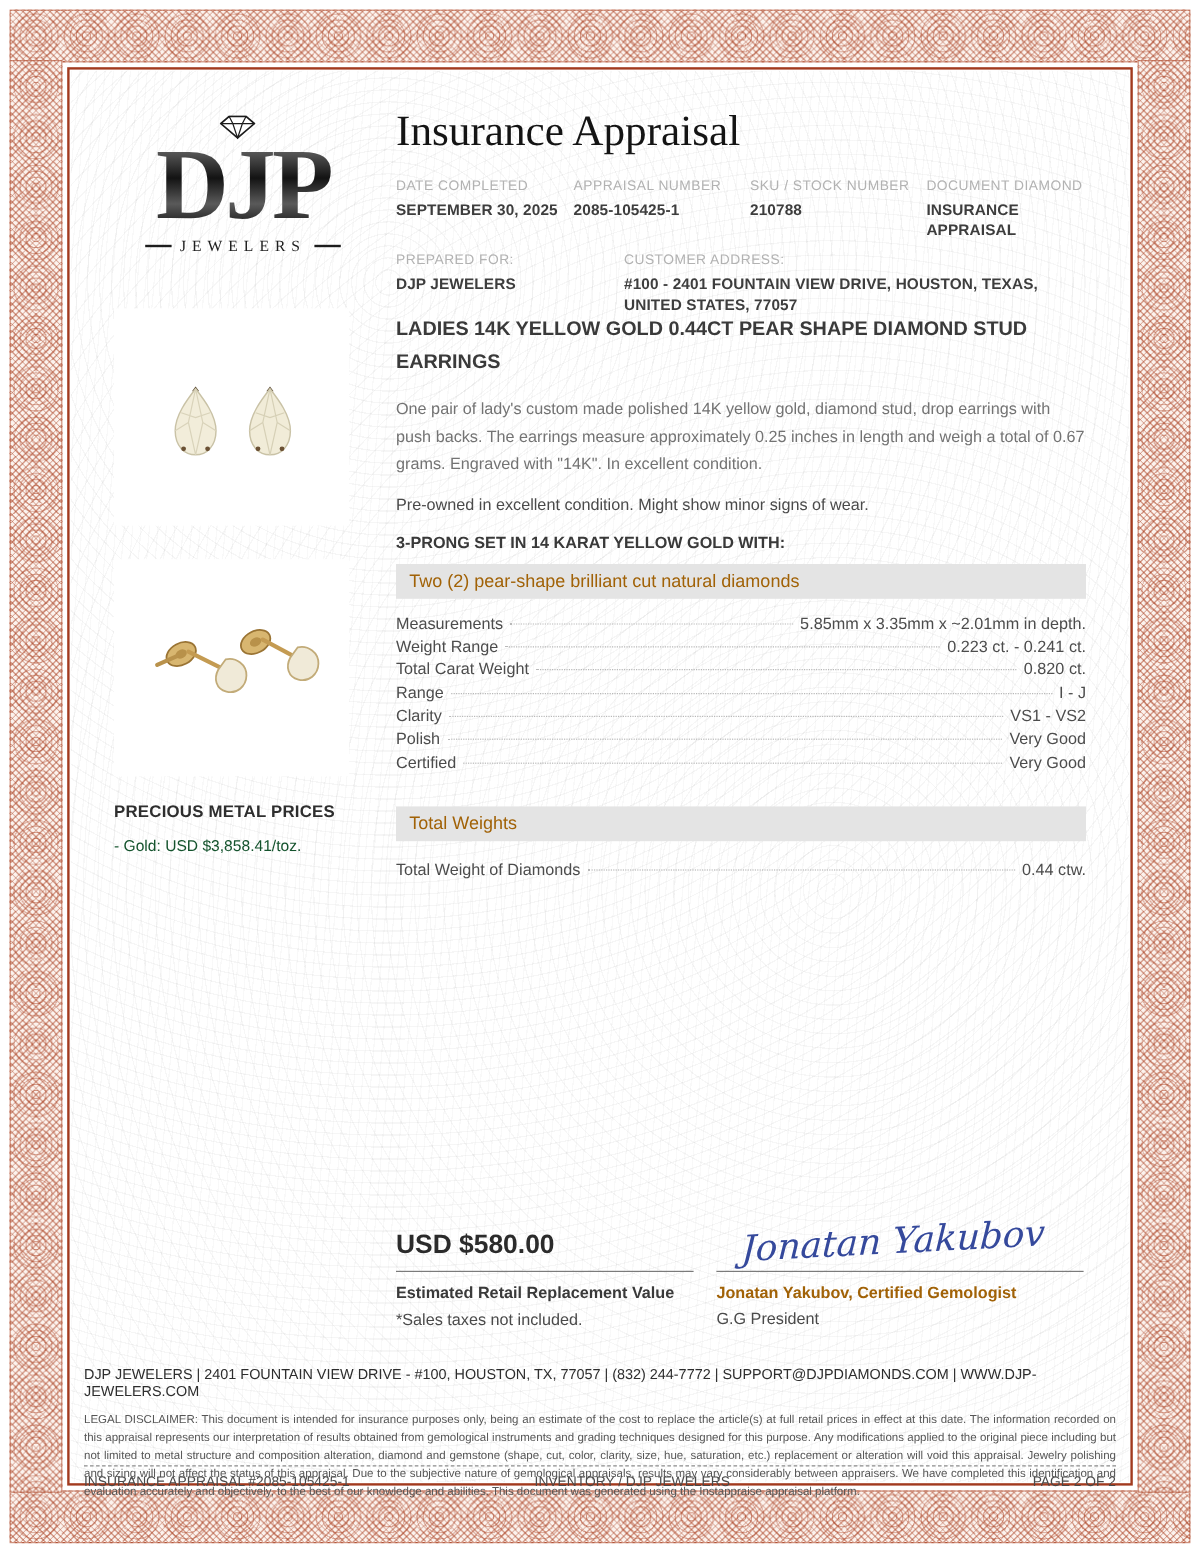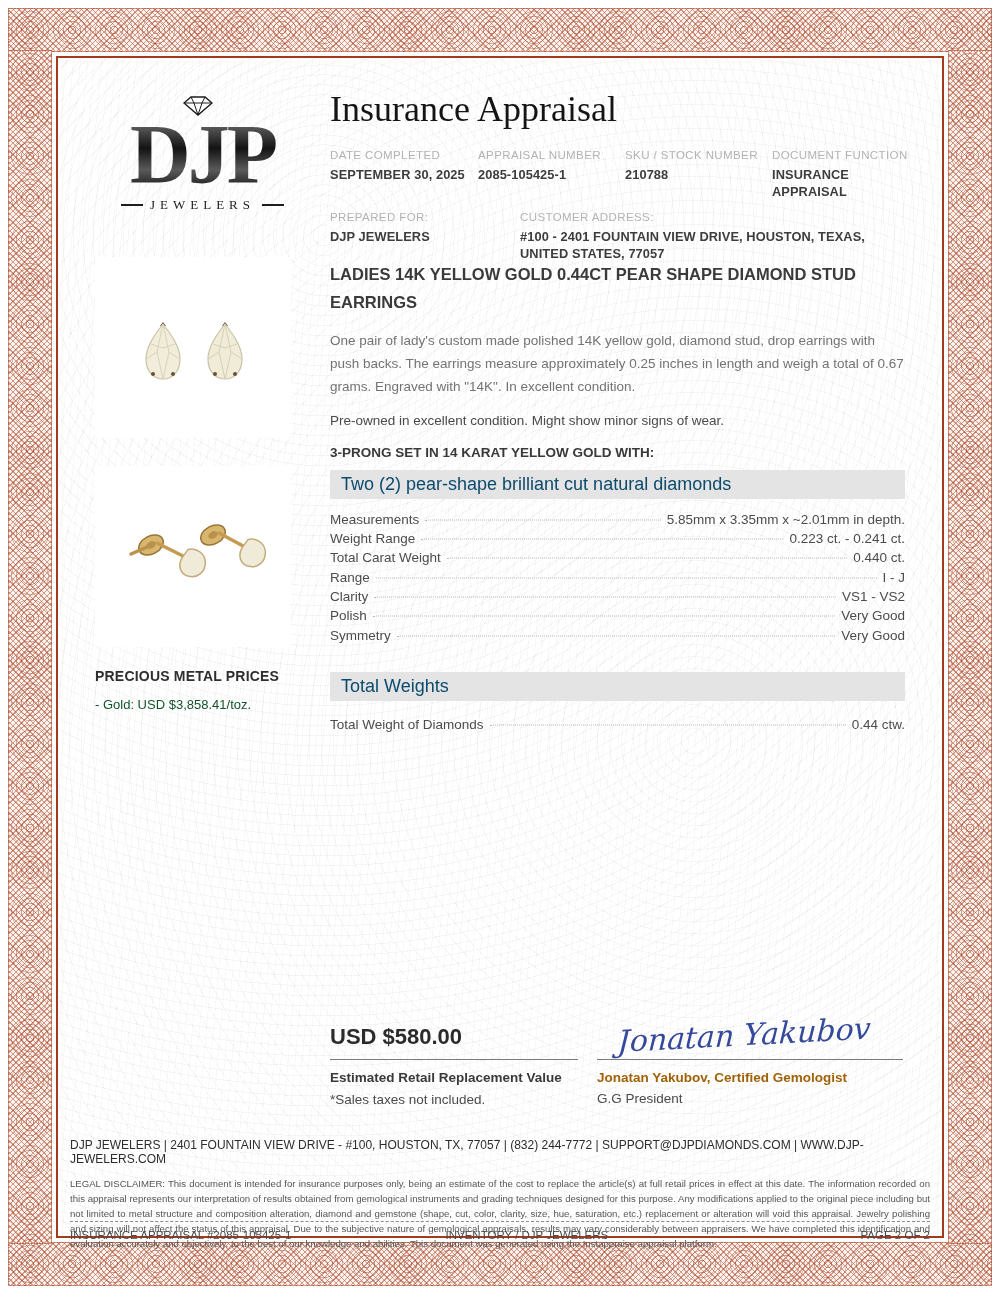--- a/index.html
+++ b/index.html
@@ -62,21 +62,21 @@
   .metal-title{font-size:14px;font-weight:700;color:#2e2e2e;letter-spacing:.2px;}
   .metal-line{margin-top:13px;font-size:13px;color:#14532d;}
 
   
   .main-col{position:absolute;left:330px;top:260px;width:575px;}
   .item-title{max-width:552px;font-size:16.5px;font-weight:700;color:#3a3a3a;line-height:1.72;}
   .desc{margin-top:12px;font-size:13.5px;color:#737373;line-height:1.73;}
   .note{margin-top:14px;font-size:13.5px;color:#4a4a4a;}
   .setting{margin-top:17px;font-size:13.5px;font-weight:700;color:#393939;}
   .gray-bar{margin-top:10px;height:29px;background:#e4e4e4;display:flex;align-items:center;
-    padding-left:11px;font-size:18px;color:#0c4a6e;}
+    padding-left:11px;font-size:15px;color:#a16207;}
   .specs{margin-top:11px;}
   .srow{display:flex;align-items:baseline;font-size:13.5px;color:#4c4c4c;line-height:19.3px;}
   .srow .dots{flex:1;border-bottom:1.6px dotted #b8b8b8;margin:0 6px;transform:translateY(-3.5px);}
   .srow .lbl,.srow .val{white-space:nowrap;}
   .totals-bar{margin-top:27px;}
   .trow{margin-top:14px;}
 
   
   .valuation{position:absolute;left:330px;top:1024px;width:573px;display:flex;
     justify-content:space-between;}
@@ -135,21 +135,21 @@
     </div>
     <div>
       <div class="f-label">APPRAISAL NUMBER</div>
       <div class="f-value">2085-105425-1</div>
     </div>
     <div>
       <div class="f-label">SKU / STOCK NUMBER</div>
       <div class="f-value">210788</div>
     </div>
     <div>
-      <div class="f-label">DOCUMENT FUNCTION</div>
+      <div class="f-label">DOCUMENT DIAMOND</div>
       <div class="f-value">INSURANCE APPRAISAL</div>
     </div>
   </div>
 
   <div class="prepared-grid">
     <div>
       <div class="f-label">PREPARED FOR:</div>
       <div class="f-value">DJP JEWELERS</div>
     </div>
     <div>
@@ -213,39 +213,39 @@
           <span class="val">5.85mm x 3.35mm x ~2.01mm in depth.</span>
       </div>
       <div class="srow">
         <span class="lbl">Weight Range</span>
           <span class="dots"></span>
           <span class="val">0.223 ct. - 0.241 ct.</span>
       </div>
       <div class="srow">
         <span class="lbl">Total Carat Weight</span>
           <span class="dots"></span>
-          <span class="val">0.440 ct.</span>
+          <span class="val">0.820 ct.</span>
       </div>
       <div class="srow">
         <span class="lbl">Range</span>
           <span class="dots"></span>
           <span class="val">I - J</span>
       </div>
       <div class="srow">
         <span class="lbl">Clarity</span>
           <span class="dots"></span>
           <span class="val">VS1 - VS2</span>
       </div>
       <div class="srow">
         <span class="lbl">Polish</span>
           <span class="dots"></span>
           <span class="val">Very Good</span>
       </div>
       <div class="srow">
-        <span class="lbl">Symmetry</span>
+        <span class="lbl">Certified</span>
           <span class="dots"></span>
           <span class="val">Very Good</span>
       </div>
     </div>
 
     <div class="gray-bar totals-bar">Total Weights</div>
     <div class="srow trow">
       <span class="lbl">Total Weight of Diamonds</span>
         <span class="dots"></span>
         <span class="val">0.44 ctw.</span>

